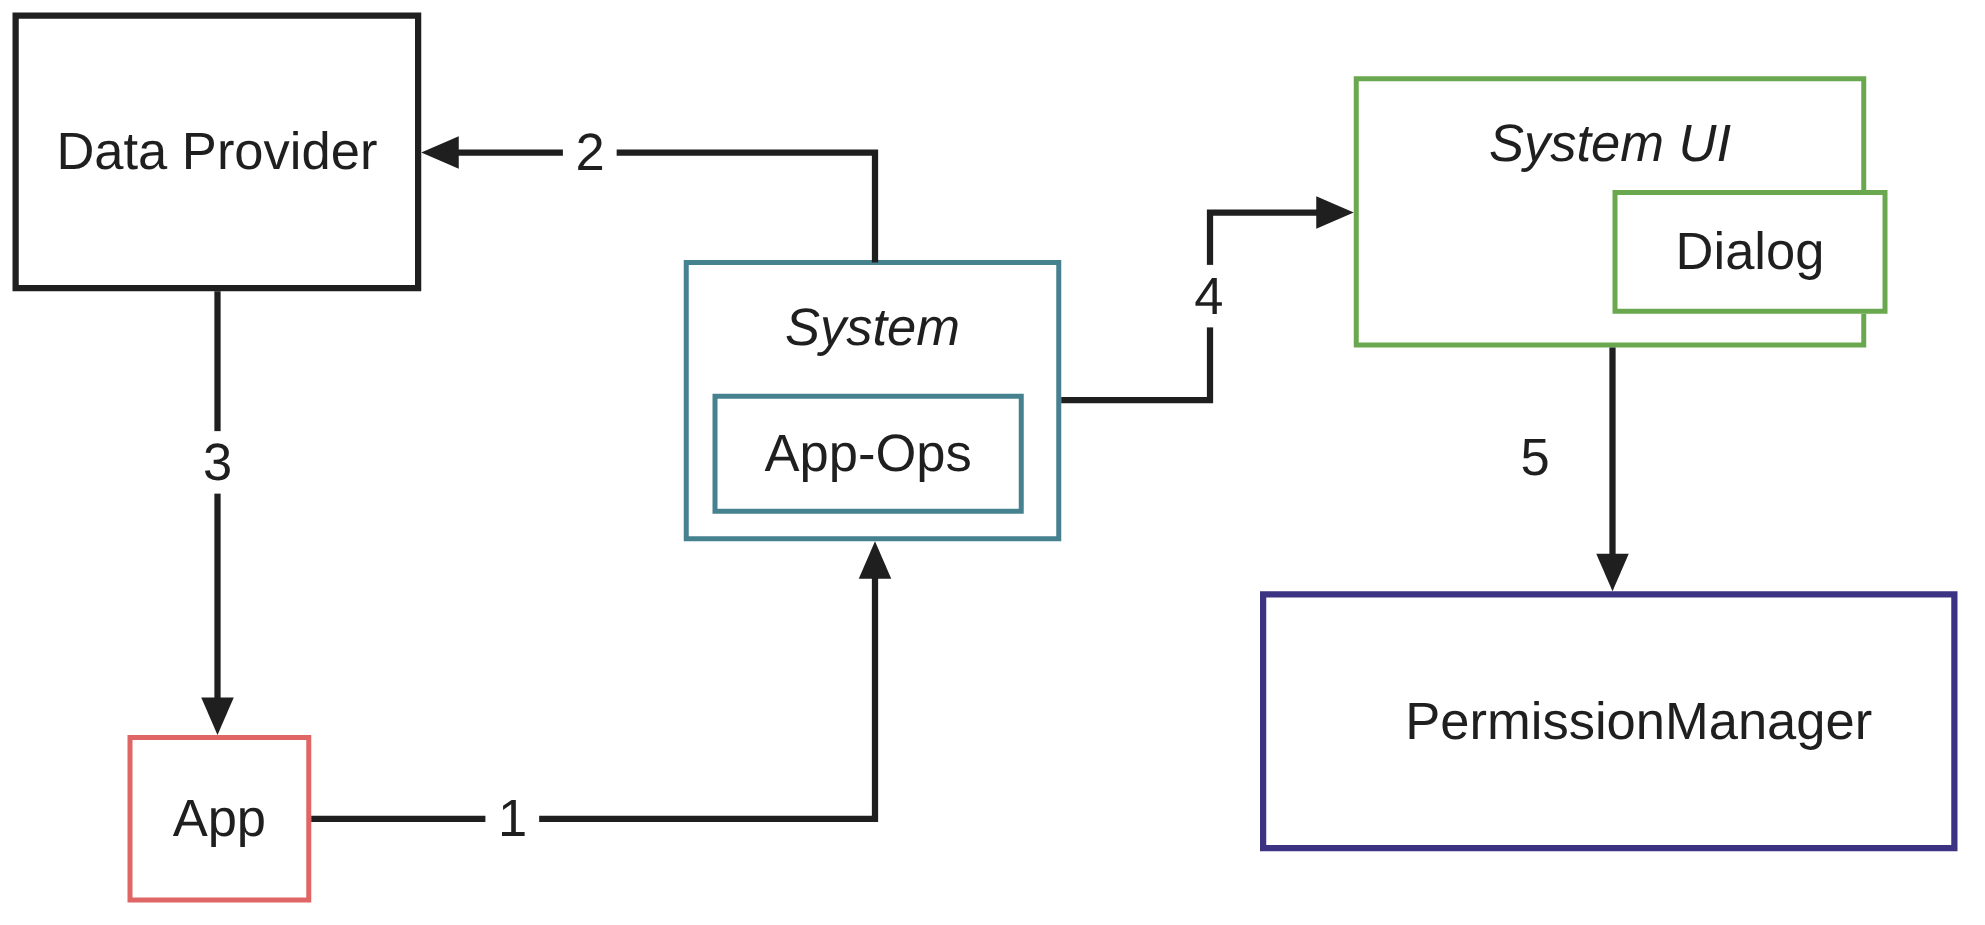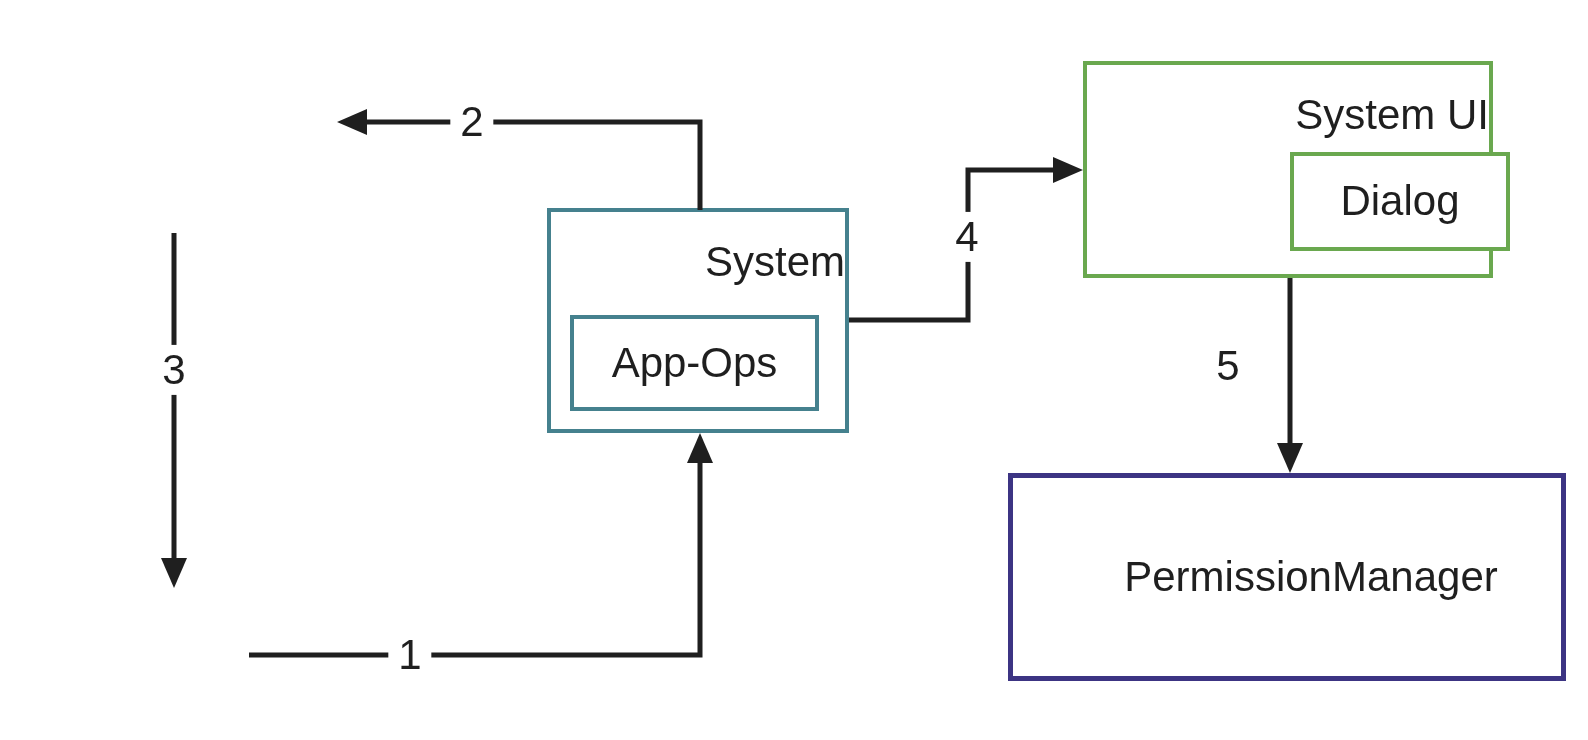--- a/index.html
+++ b/index.html
@@ -34,21 +34,22 @@
     font-size: 42px;
     line-height: 1.15;
     color: var(--ink);
     white-space: nowrap;
   }
   .top-label {
     position: absolute;
     top: 26px;
     left: 0;
     width: 100%;
-    text-align: right;
+    text-align: center;
+    font-style: italic;
   }
 
   
   .n-data-provider { left: 10px;  top: 10px;  width: 327px; height: 223px; border: 5px solid var(--ink); }
   .n-app           { left: 102px; top: 588px; width: 147px; height: 134px; border: 4px solid var(--red); }
   .n-system        { left: 547px; top: 208px; width: 302px; height: 225px; border: 4px solid var(--teal); }
   .n-app-ops       { left: 570px; top: 315px; width: 249px; height: 96px;  border: 4px solid var(--teal); justify-content: center; }
   .n-system-ui     { left: 1083px; top: 61px; width: 410px; height: 217px; border: 4px solid var(--green); }
   .n-dialog        { left: 1290px; top: 152px; width: 220px; height: 99px; border: 4px solid var(--green); }
   .n-permission-manager { left: 1008px; top: 473px; width: 558px; height: 208px; border: 5px solid var(--purple); padding-left: 48px; }
@@ -73,21 +74,27 @@
     padding: 2px 10px;
     color: var(--ink);
     white-space: nowrap;
   }
 </style>
 </head>
 <body>
 
 <div class="stage">
 
+  <div class="node n-data-provider">
+    <span class="node-label">Data Provider</span>
+  </div>
 
+  <div class="node n-app">
+    <span class="node-label">App</span>
+  </div>
 
   <div class="node n-system">
     <span class="node-label top-label">System</span>
   </div>
 
   <div class="node n-app-ops">
     <span class="node-label">App-Ops</span>
   </div>
 
   <div class="node n-system-ui">

